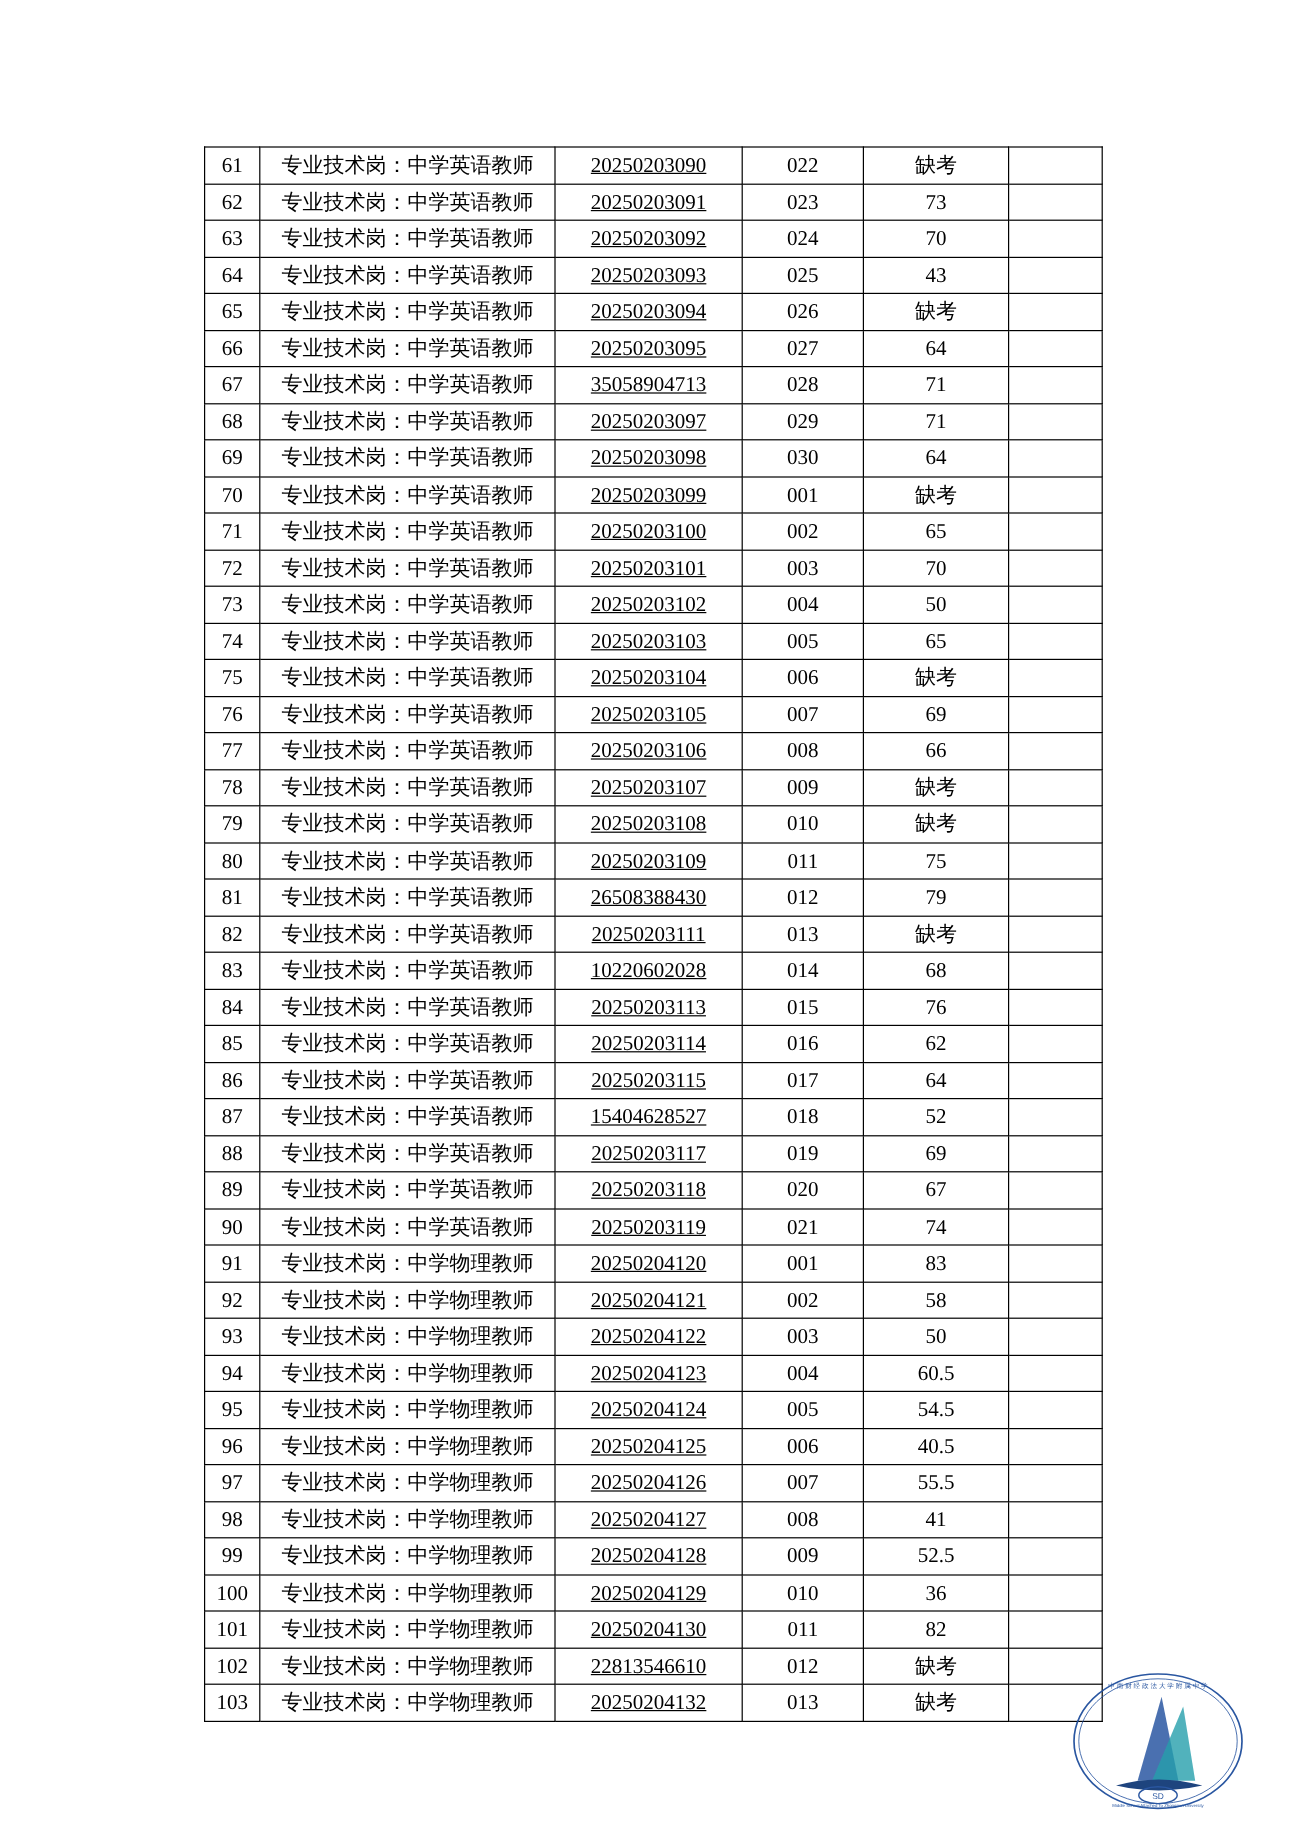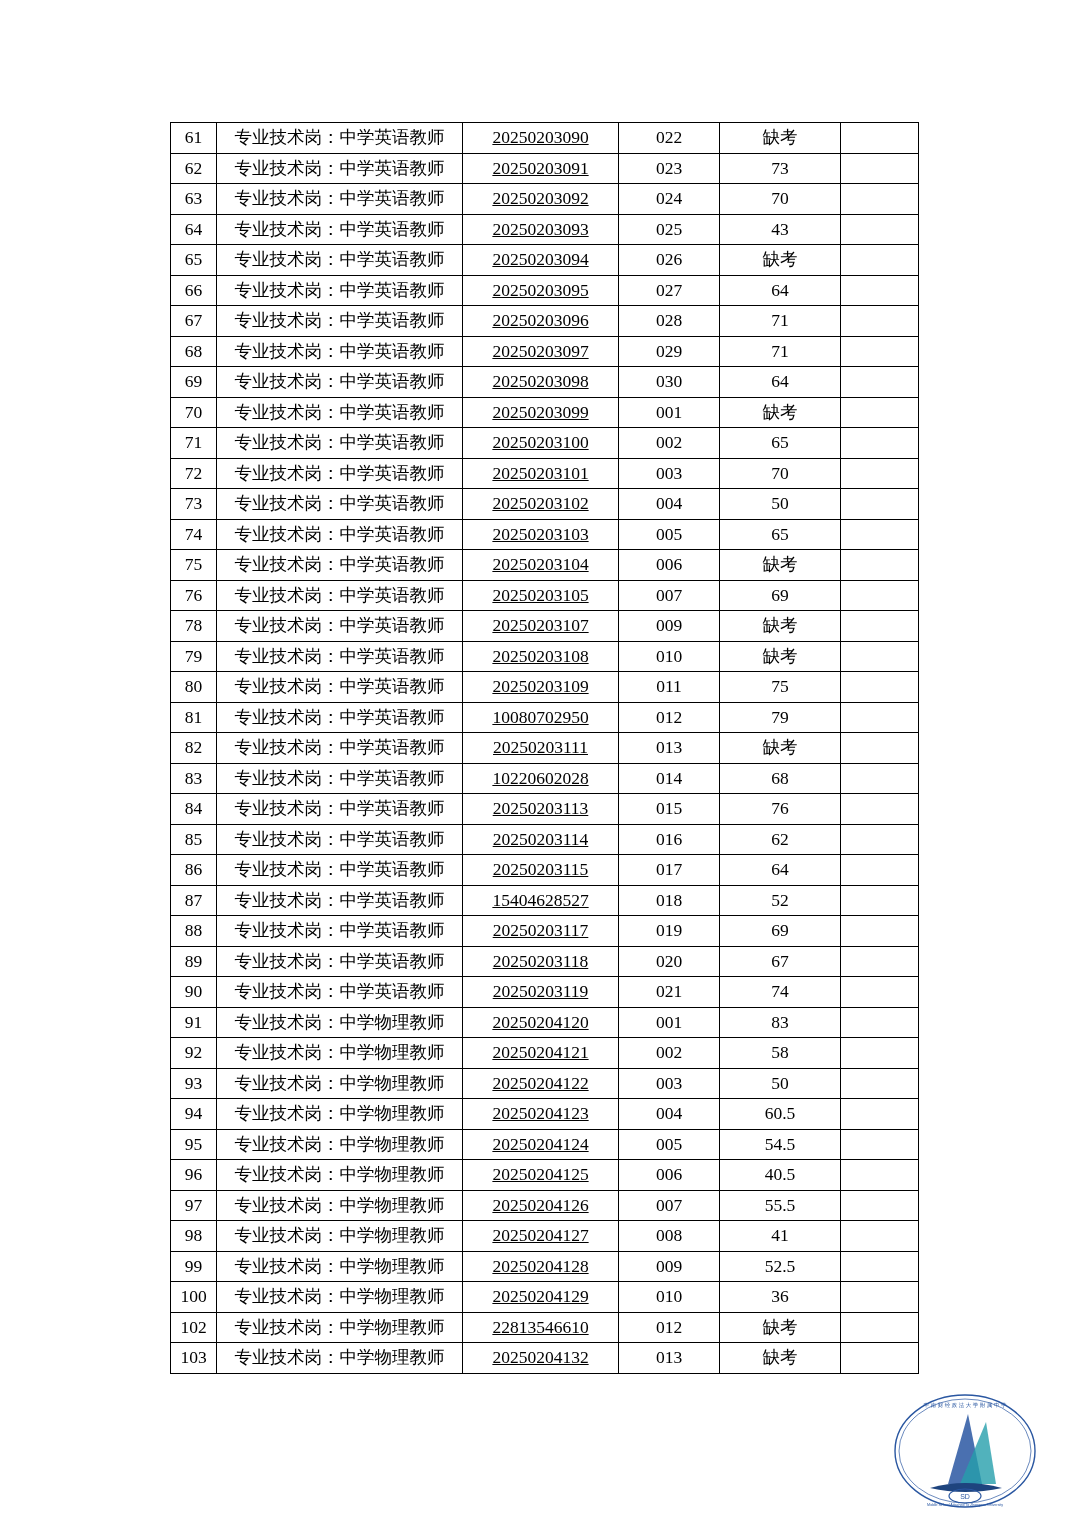--- a/index.html
+++ b/index.html
@@ -106,21 +106,21 @@
           <td class="col-idx">66</td>
           <td class="col-post">专业技术岗：中学英语教师</td>
           <td class="col-ticket">20250203095</td>
           <td class="col-seat">027</td>
           <td class="col-score">64</td>
           <td class="col-note"></td>
         </tr>
         <tr>
           <td class="col-idx">67</td>
           <td class="col-post">专业技术岗：中学英语教师</td>
-          <td class="col-ticket">20250203096</td>
+          <td class="col-ticket">35058904713</td>
           <td class="col-seat">028</td>
           <td class="col-score">71</td>
           <td class="col-note"></td>
         </tr>
         <tr>
           <td class="col-idx">68</td>
           <td class="col-post">专业技术岗：中学英语教师</td>
           <td class="col-ticket">20250203097</td>
           <td class="col-seat">029</td>
           <td class="col-score">71</td>
@@ -184,20 +184,28 @@
         </tr>
         <tr>
           <td class="col-idx">76</td>
           <td class="col-post">专业技术岗：中学英语教师</td>
           <td class="col-ticket">20250203105</td>
           <td class="col-seat">007</td>
           <td class="col-score">69</td>
           <td class="col-note"></td>
         </tr>
         <tr>
+          <td class="col-idx">77</td>
+          <td class="col-post">专业技术岗：中学英语教师</td>
+          <td class="col-ticket">20250203106</td>
+          <td class="col-seat">008</td>
+          <td class="col-score">66</td>
+          <td class="col-note"></td>
+        </tr>
+        <tr>
           <td class="col-idx">78</td>
           <td class="col-post">专业技术岗：中学英语教师</td>
           <td class="col-ticket">20250203107</td>
           <td class="col-seat">009</td>
           <td class="col-score">缺考</td>
           <td class="col-note"></td>
         </tr>
         <tr>
           <td class="col-idx">79</td>
           <td class="col-post">专业技术岗：中学英语教师</td>
@@ -210,21 +218,21 @@
           <td class="col-idx">80</td>
           <td class="col-post">专业技术岗：中学英语教师</td>
           <td class="col-ticket">20250203109</td>
           <td class="col-seat">011</td>
           <td class="col-score">75</td>
           <td class="col-note"></td>
         </tr>
         <tr>
           <td class="col-idx">81</td>
           <td class="col-post">专业技术岗：中学英语教师</td>
-          <td class="col-ticket">10080702950</td>
+          <td class="col-ticket">26508388430</td>
           <td class="col-seat">012</td>
           <td class="col-score">79</td>
           <td class="col-note"></td>
         </tr>
         <tr>
           <td class="col-idx">82</td>
           <td class="col-post">专业技术岗：中学英语教师</td>
           <td class="col-ticket">20250203111</td>
           <td class="col-seat">013</td>
           <td class="col-score">缺考</td>
@@ -365,20 +373,28 @@
           <td class="col-seat">009</td>
           <td class="col-score">52.5</td>
           <td class="col-note"></td>
         </tr>
         <tr>
           <td class="col-idx">100</td>
           <td class="col-post">专业技术岗：中学物理教师</td>
           <td class="col-ticket">20250204129</td>
           <td class="col-seat">010</td>
           <td class="col-score">36</td>
+          <td class="col-note"></td>
+        </tr>
+        <tr>
+          <td class="col-idx">101</td>
+          <td class="col-post">专业技术岗：中学物理教师</td>
+          <td class="col-ticket">20250204130</td>
+          <td class="col-seat">011</td>
+          <td class="col-score">82</td>
           <td class="col-note"></td>
         </tr>
         <tr>
           <td class="col-idx">102</td>
           <td class="col-post">专业技术岗：中学物理教师</td>
           <td class="col-ticket">22813546610</td>
           <td class="col-seat">012</td>
           <td class="col-score">缺考</td>
           <td class="col-note"></td>
         </tr>

